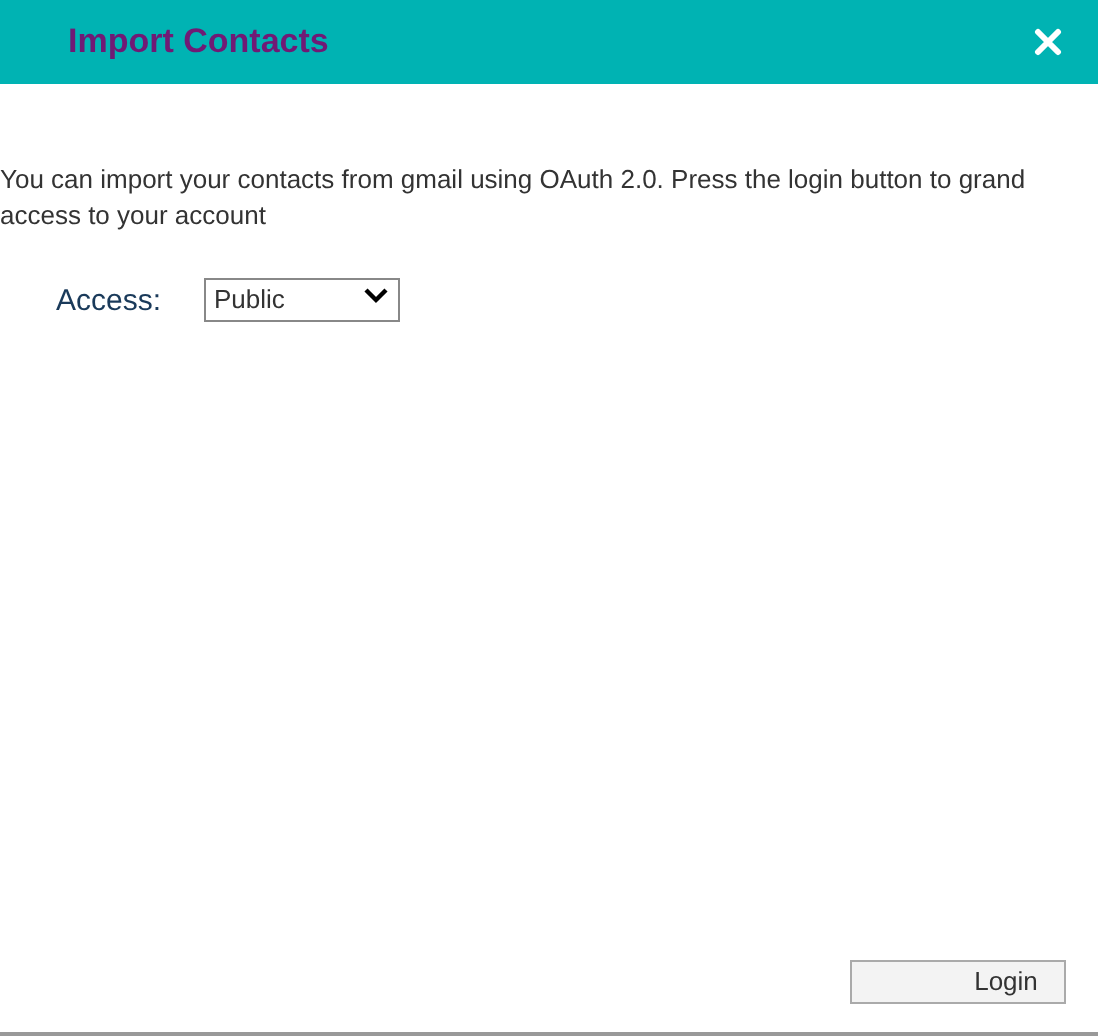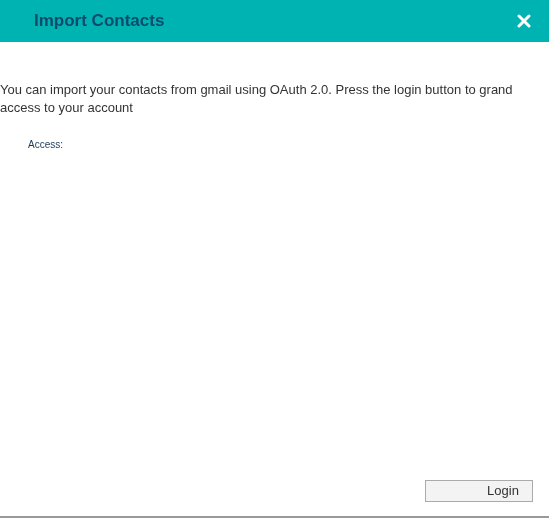--- a/index.html
+++ b/index.html
@@ -19,21 +19,21 @@
     }
     .dialog-header {
       background: #00b3b3;
       height: 42px;
       display: flex;
       align-items: center;
       justify-content: space-between;
       padding: 0 14px 0 34px;
     }
     .dialog-title {
-      color: #0c4a6e;
+      color: #701a75;
       font-size: 17px;
       font-weight: 600;
     }
     .close-icon {
       color: #fff;
       font-size: 18px;
       font-weight: bold;
       cursor: pointer;
       line-height: 1;
       padding: 4px;
@@ -53,21 +53,21 @@
       margin-top: 25px;
     }
     .form-row {
       display: flex;
       align-items: center;
       padding-left: 28px;
     }
     .form-label {
       width: 74px;
       color: #1a3a5a;
-      font-size: 10px;
+      font-size: 15px;
     }
     .select-wrap {
       position: relative;
       display: inline-block;
     }
     .select-control {
       border: 1px solid #888;
       background: #fff;
       height: 22px;
       width: 98px;
@@ -126,20 +126,28 @@
       <path d="M2 2 L12 12 M12 2 L2 12" stroke="#fff" stroke-width="3" stroke-linecap="round"></path>
     </svg>
   </span>
 </div>
 
 <div class="dialog-body">
   <p class="description">You can import your contacts from gmail using OAuth 2.0. Press the login button to grand access to your account</p>
 
   <div class="form-row">
     <span class="form-label">Access:</span>
+    <span class="select-wrap">
+      <div class="select-control">Public</div>
+      <span class="select-arrow">
+        <svg width="12" height="10" viewBox="0 0 12 10">
+          <path d="M1 2 L6 7 L11 2" stroke="#000" stroke-width="2.2" fill="none"></path>
+        </svg>
+      </span>
+    </span>
   </div>
 </div>
 
 <div class="dialog-footer">
   <button class="login-button">Login</button>
 </div>
 
 <div class="bottom-border"></div>
 
 </body></html>

